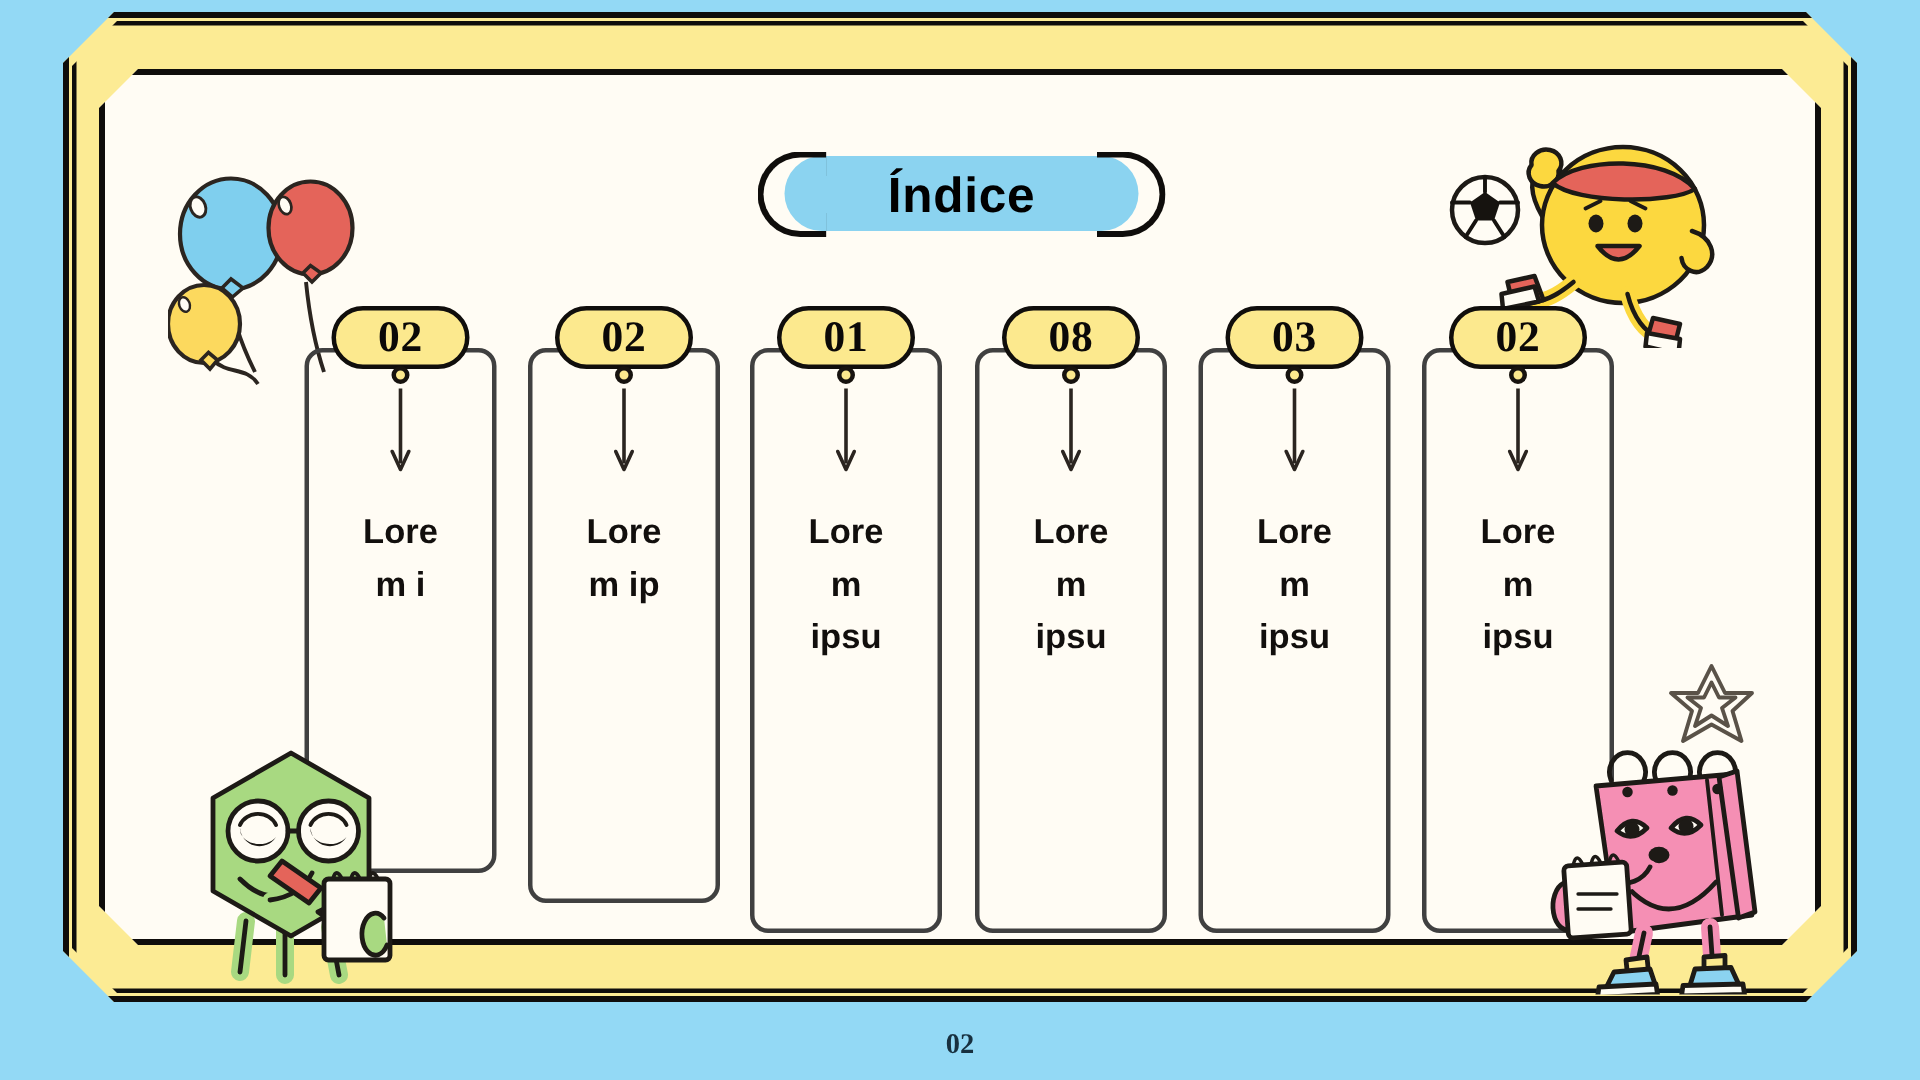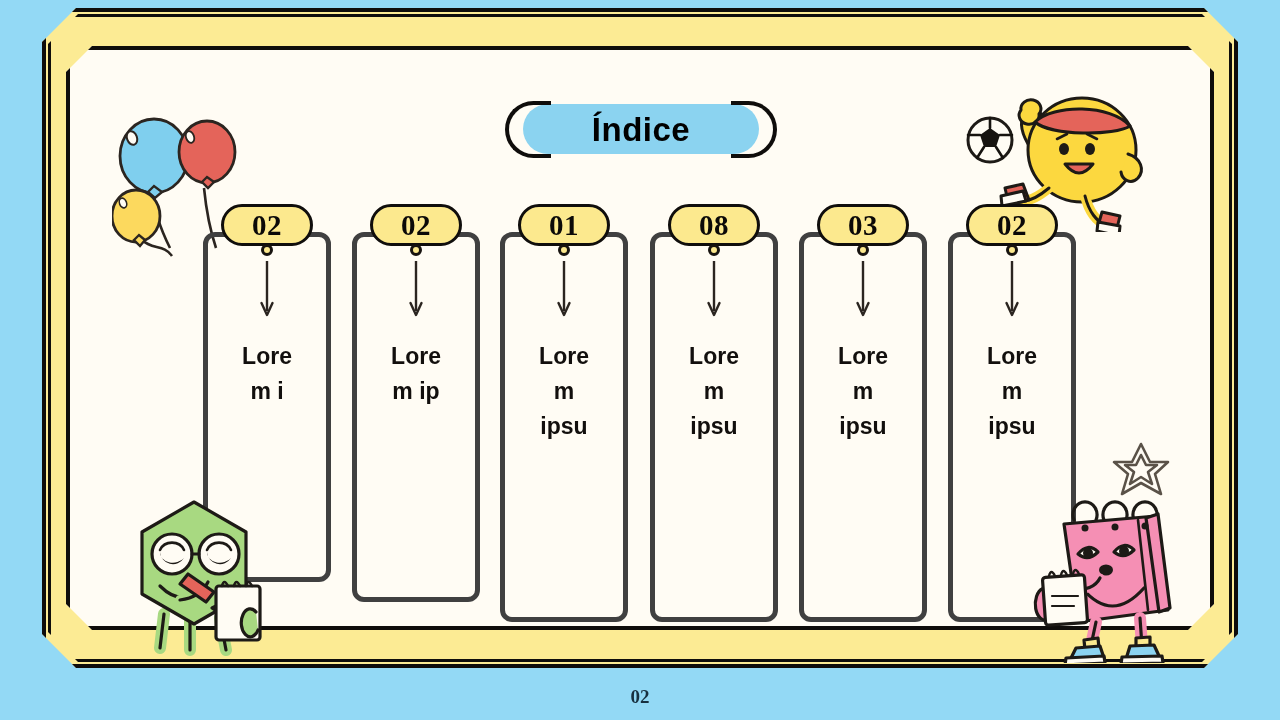--- a/index.html
+++ b/index.html
@@ -101,21 +101,21 @@
   }
   .col {
     position: absolute;
     top: 232px;
     width: 128px;
   }
   .card {
     position: absolute;
     left: 0; top: 0;
     width: 128px;
-    border: 5px solid #404040;
+    border: 3px solid #404040;
     border-radius: 12px;
     background: transparent;
   }
   
   .notch {
     position: absolute;
     left: 50%; transform: translateX(-50%);
     top: -4px;
     width: 82px; height: 10px;
     background: #fffcf4;

